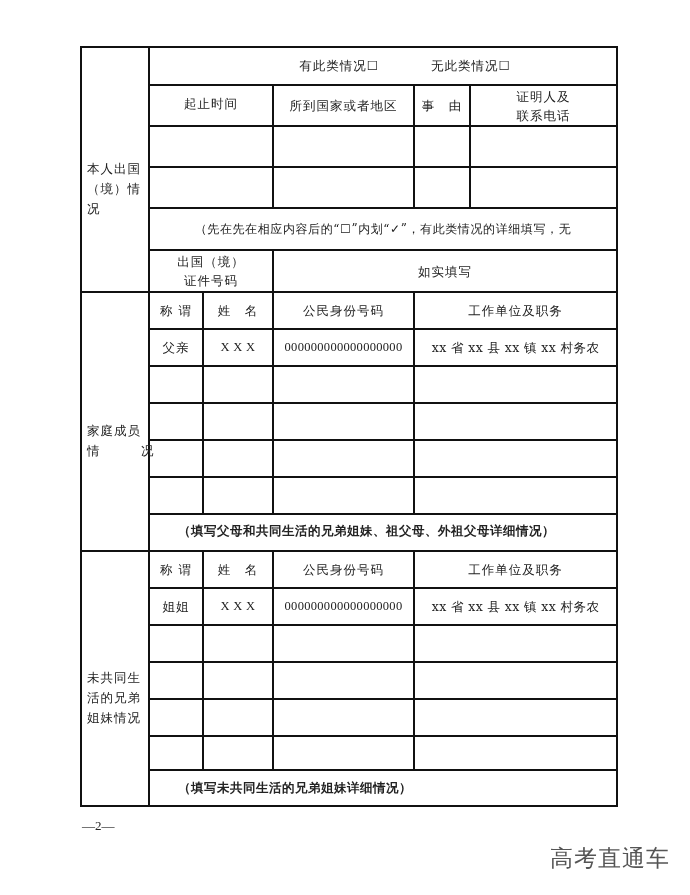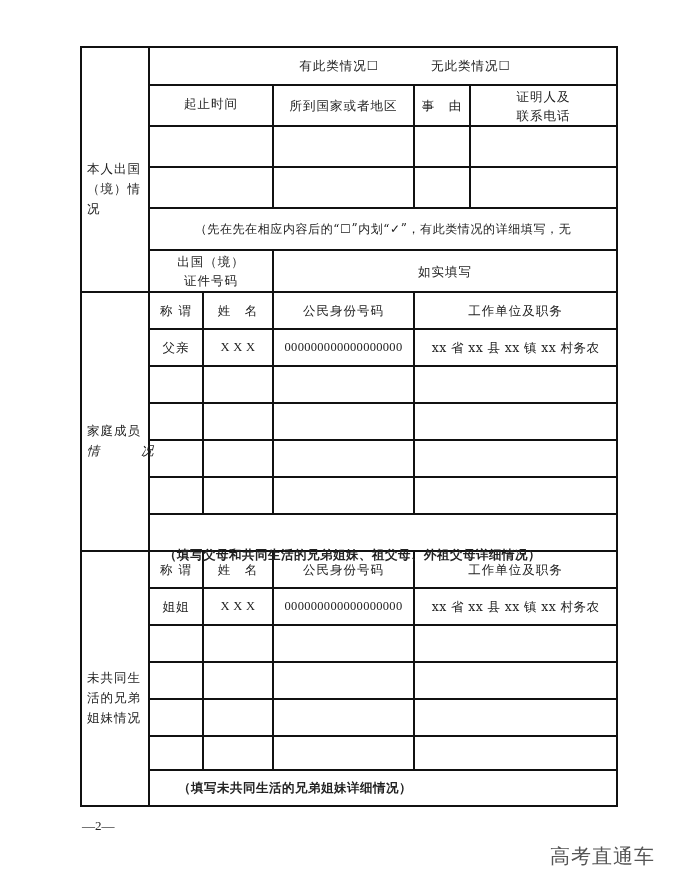--- a/index.html
+++ b/index.html
@@ -7,21 +7,21 @@
          font-family:"DejaVu Serif","Liberation Serif",serif; color:#222; }
   .cell { position:absolute; box-sizing:border-box; display:flex; align-items:center; justify-content:center;
           text-align:center; font-size:12.5px; letter-spacing:1px; line-height:19px; }
   .hl { position:absolute; height:1.5px; background:#111; }
   .vl { position:absolute; width:1.5px; background:#111; }
   .side { font-size:12.5px; letter-spacing:1px; line-height:20px; text-align:left; justify-content:flex-start; padding-left:6px;margin-top:20px; }
   .bold { font-family:"DejaVu Sans","Liberation Sans",sans-serif; font-weight:bold; font-size:12.5px; letter-spacing:0.5px; }
   .left { justify-content:flex-start; padding-left:26px; }
   .mono { font-family:"Liberation Serif",serif; font-size:12.5px; letter-spacing:0.3px; }
   .pagenum { position:absolute; left:82px; top:818px; font-size:13px; font-family:"Liberation Serif",serif; color:#222; }
-  .watermark { position:absolute; left:550px; top:843px; font-size:20px; color:#555;
+  .watermark { position:absolute; left:550px; top:843px; font-size:23px; color:#555;
                font-family:Liberation Serif, serif; letter-spacing:1px; }
 </style>
 </head>
 <body>
 
 <div>
 
   <div class="hl" style="left:80px; top:46px; width:537px;"></div>
   <div class="hl" style="left:80px; top:805px; width:537px;"></div>
   <div class="vl" style="left:80px; top:46px; height:761px;"></div>
@@ -95,21 +95,21 @@
 </div>
 
 <div class="cell" style="left:150px; top:251px; width:122px; height:40px; flex-direction:column;">
   <span>出国（境）</span>
   <span>证件号码</span>
 </div>
 <div class="cell" style="left:274px; top:251px; width:342px; height:40px;">如实填写</div>
 
 <div class="cell side" style="left:81px; top:292px; width:67px; height:258px; flex-direction:column; align-items:flex-start; justify-content:center;">
   <span>家庭成员</span>
-  <span style="white-space:pre;font-style:italic;">情　　　况</span>
+  <span style="white-space:pre;">情　　　况</span>
 </div>
 
 <div class="cell" style="left:150px; top:292px; width:52px; height:36px;">称 谓</div>
 <div class="cell" style="left:204px; top:292px; width:68px; height:36px;">姓　名</div>
 <div class="cell" style="left:274px; top:292px; width:139px; height:36px;">公民身份号码</div>
 <div class="cell" style="left:415px; top:292px; width:201px; height:36px;">工作单位及职务</div>
 
 <div class="cell" style="left:150px; top:329px; width:52px; height:36px;">父亲</div>
 <div class="cell mono" style="left:204px; top:329px; width:68px; height:36px;">X X X</div>
 <div class="cell mono" style="left:274px; top:329px; width:139px; height:36px;">000000000000000000</div>
@@ -125,21 +125,21 @@
 <div class="cell" style="left:415px; top:403px; width:201px; height:36px;"></div>
 <div class="cell" style="left:150px; top:440px; width:52px; height:36px;"></div>
 <div class="cell" style="left:204px; top:440px; width:68px; height:36px;"></div>
 <div class="cell" style="left:274px; top:440px; width:139px; height:36px;"></div>
 <div class="cell" style="left:415px; top:440px; width:201px; height:36px;"></div>
 <div class="cell" style="left:150px; top:477px; width:52px; height:36px;"></div>
 <div class="cell" style="left:204px; top:477px; width:68px; height:36px;"></div>
 <div class="cell" style="left:274px; top:477px; width:139px; height:36px;"></div>
 <div class="cell" style="left:415px; top:477px; width:201px; height:36px;"></div>
 
-<div class="cell bold left" style="left:150px; top:514px; width:466px; height:32px; padding-left:14px;margin-top:24px;">（填写父母和共同生活的兄弟姐妹、祖父母、外祖父母详细情况）</div>
+<div class="cell bold left" style="left:150px; top:514px; width:466px; height:32px; padding-left:28px;">（填写父母和共同生活的兄弟姐妹、祖父母、外祖父母详细情况）</div>
 
 <div class="cell side" style="left:81px; top:551px; width:67px; height:254px; flex-direction:column; align-items:flex-start; justify-content:center;">
   <span>未共同生</span>
   <span>活的兄弟</span>
   <span>姐妹情况</span>
 </div>
 
 <div class="cell" style="left:150px; top:551px; width:52px; height:36px;">称 谓</div>
 <div class="cell" style="left:204px; top:551px; width:68px; height:36px;">姓　名</div>
 <div class="cell" style="left:274px; top:551px; width:139px; height:36px;">公民身份号码</div>

